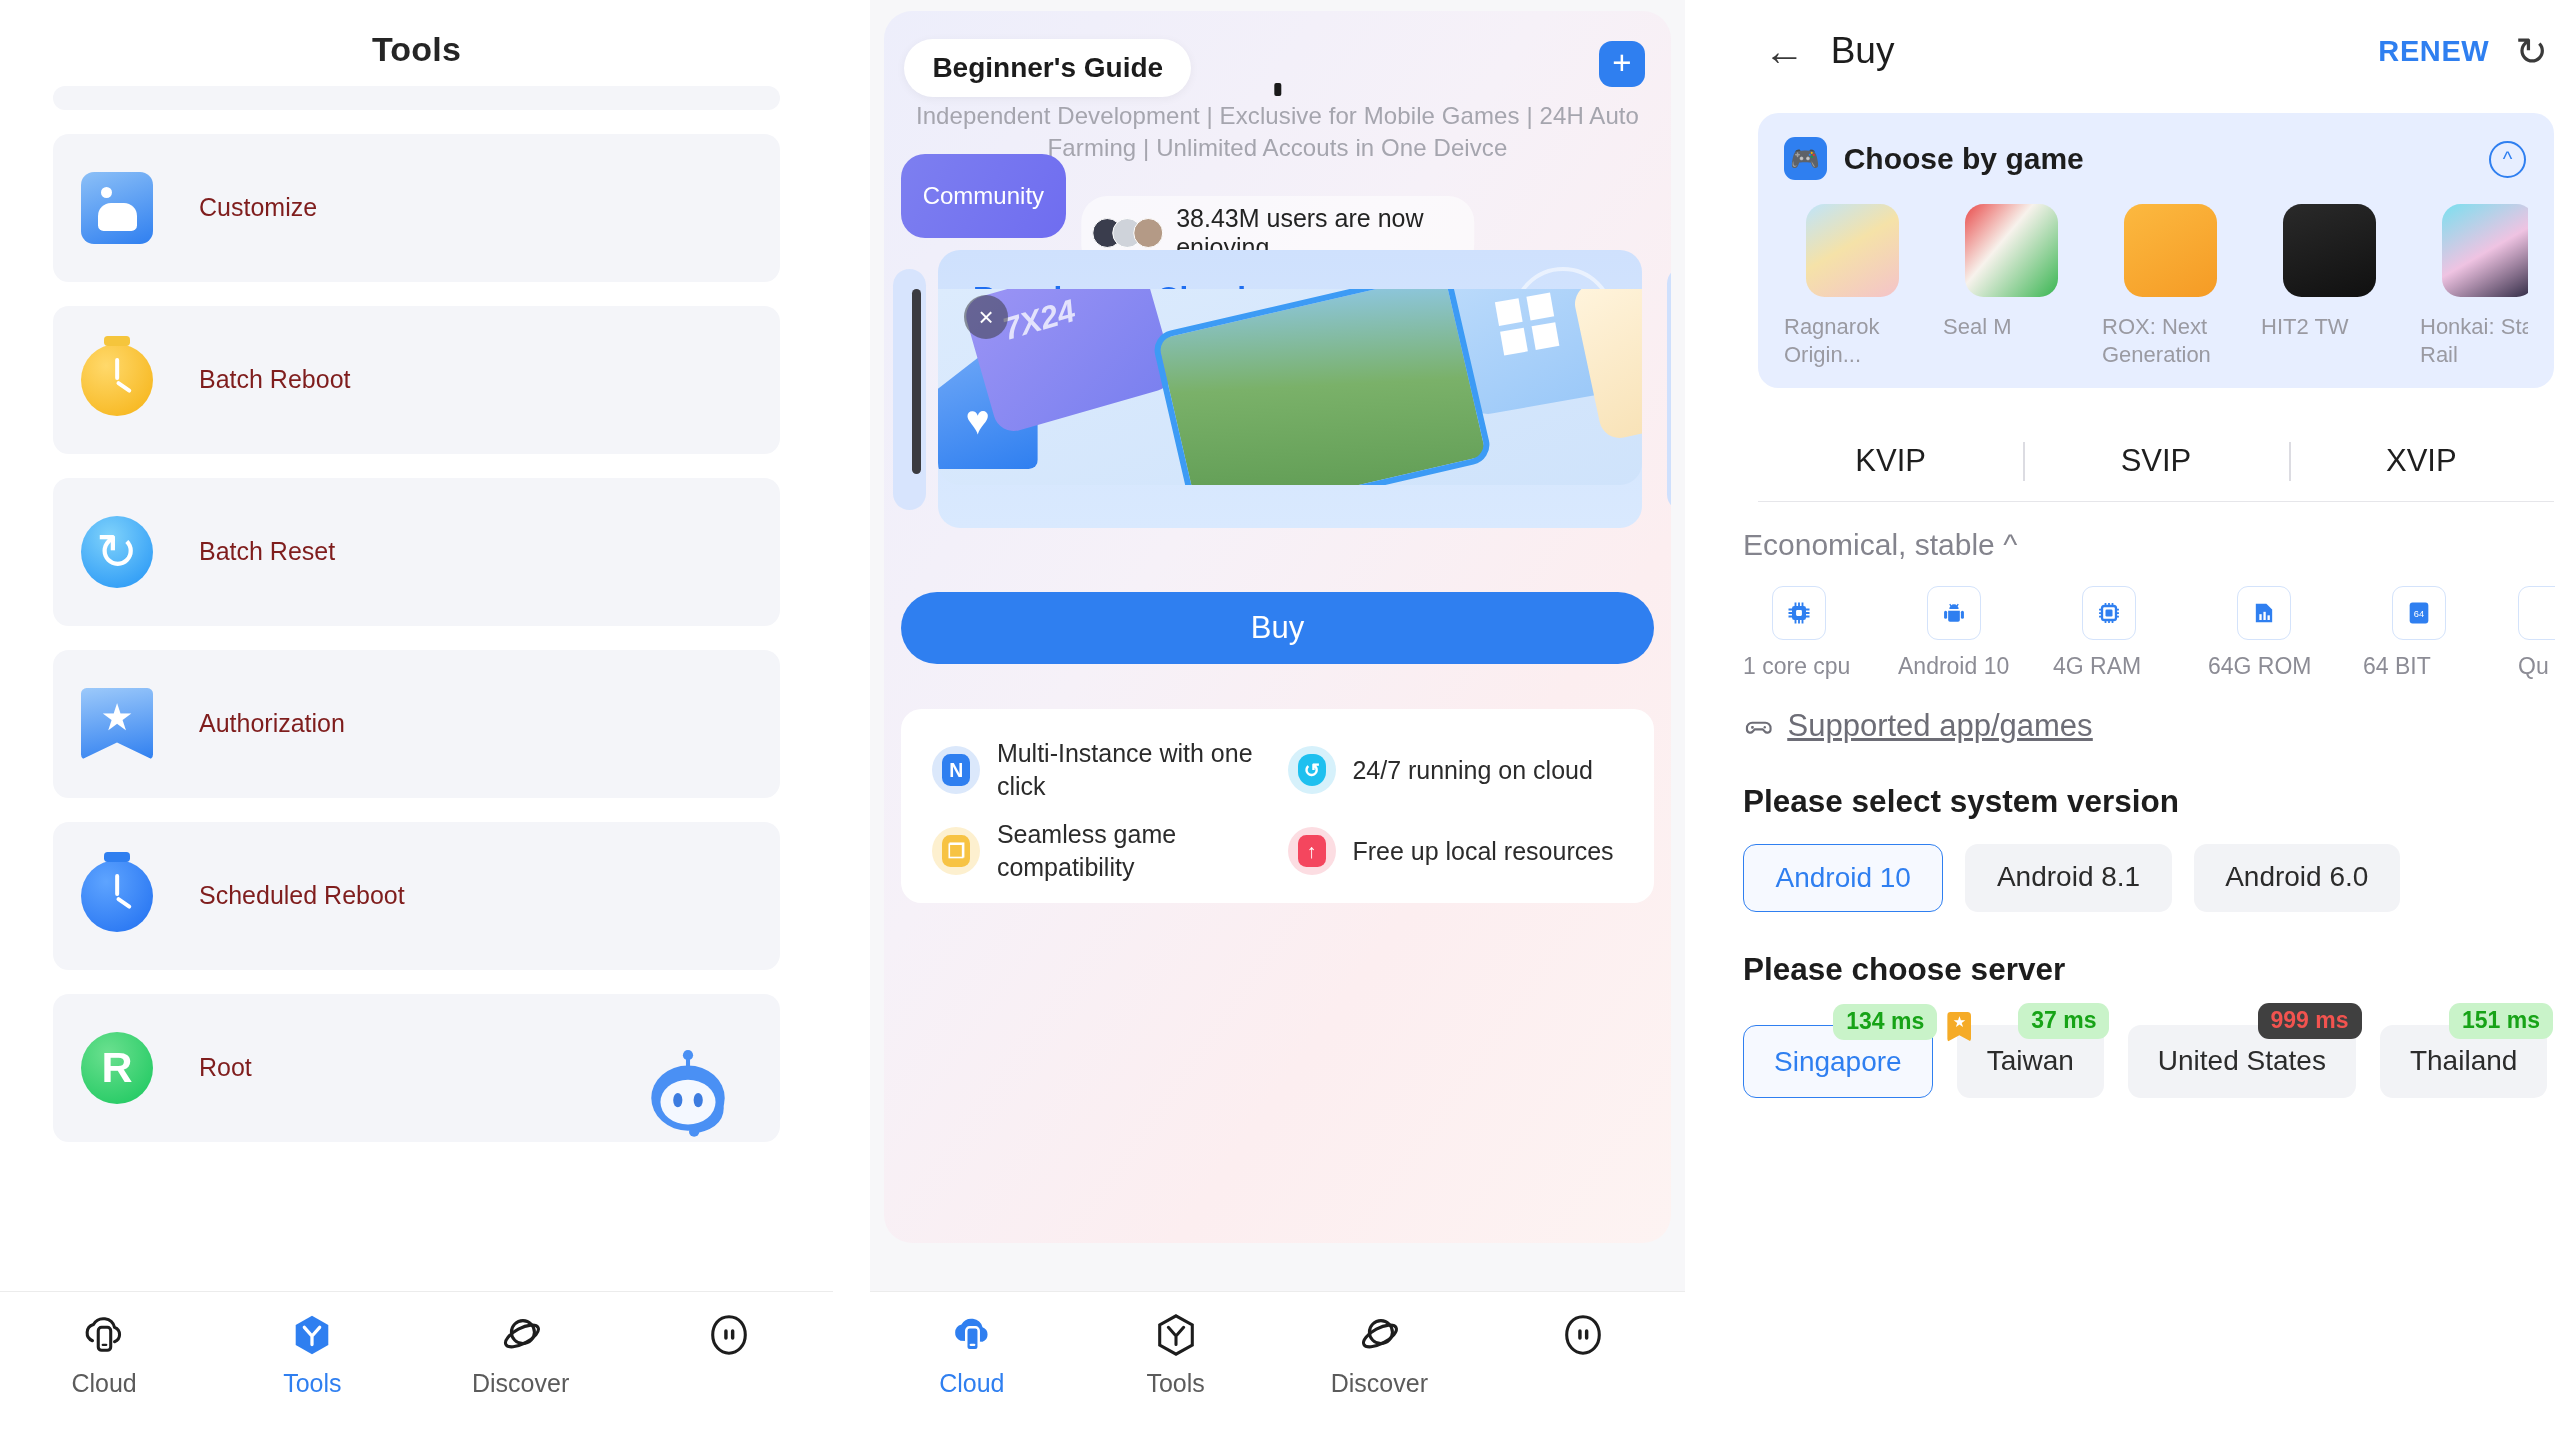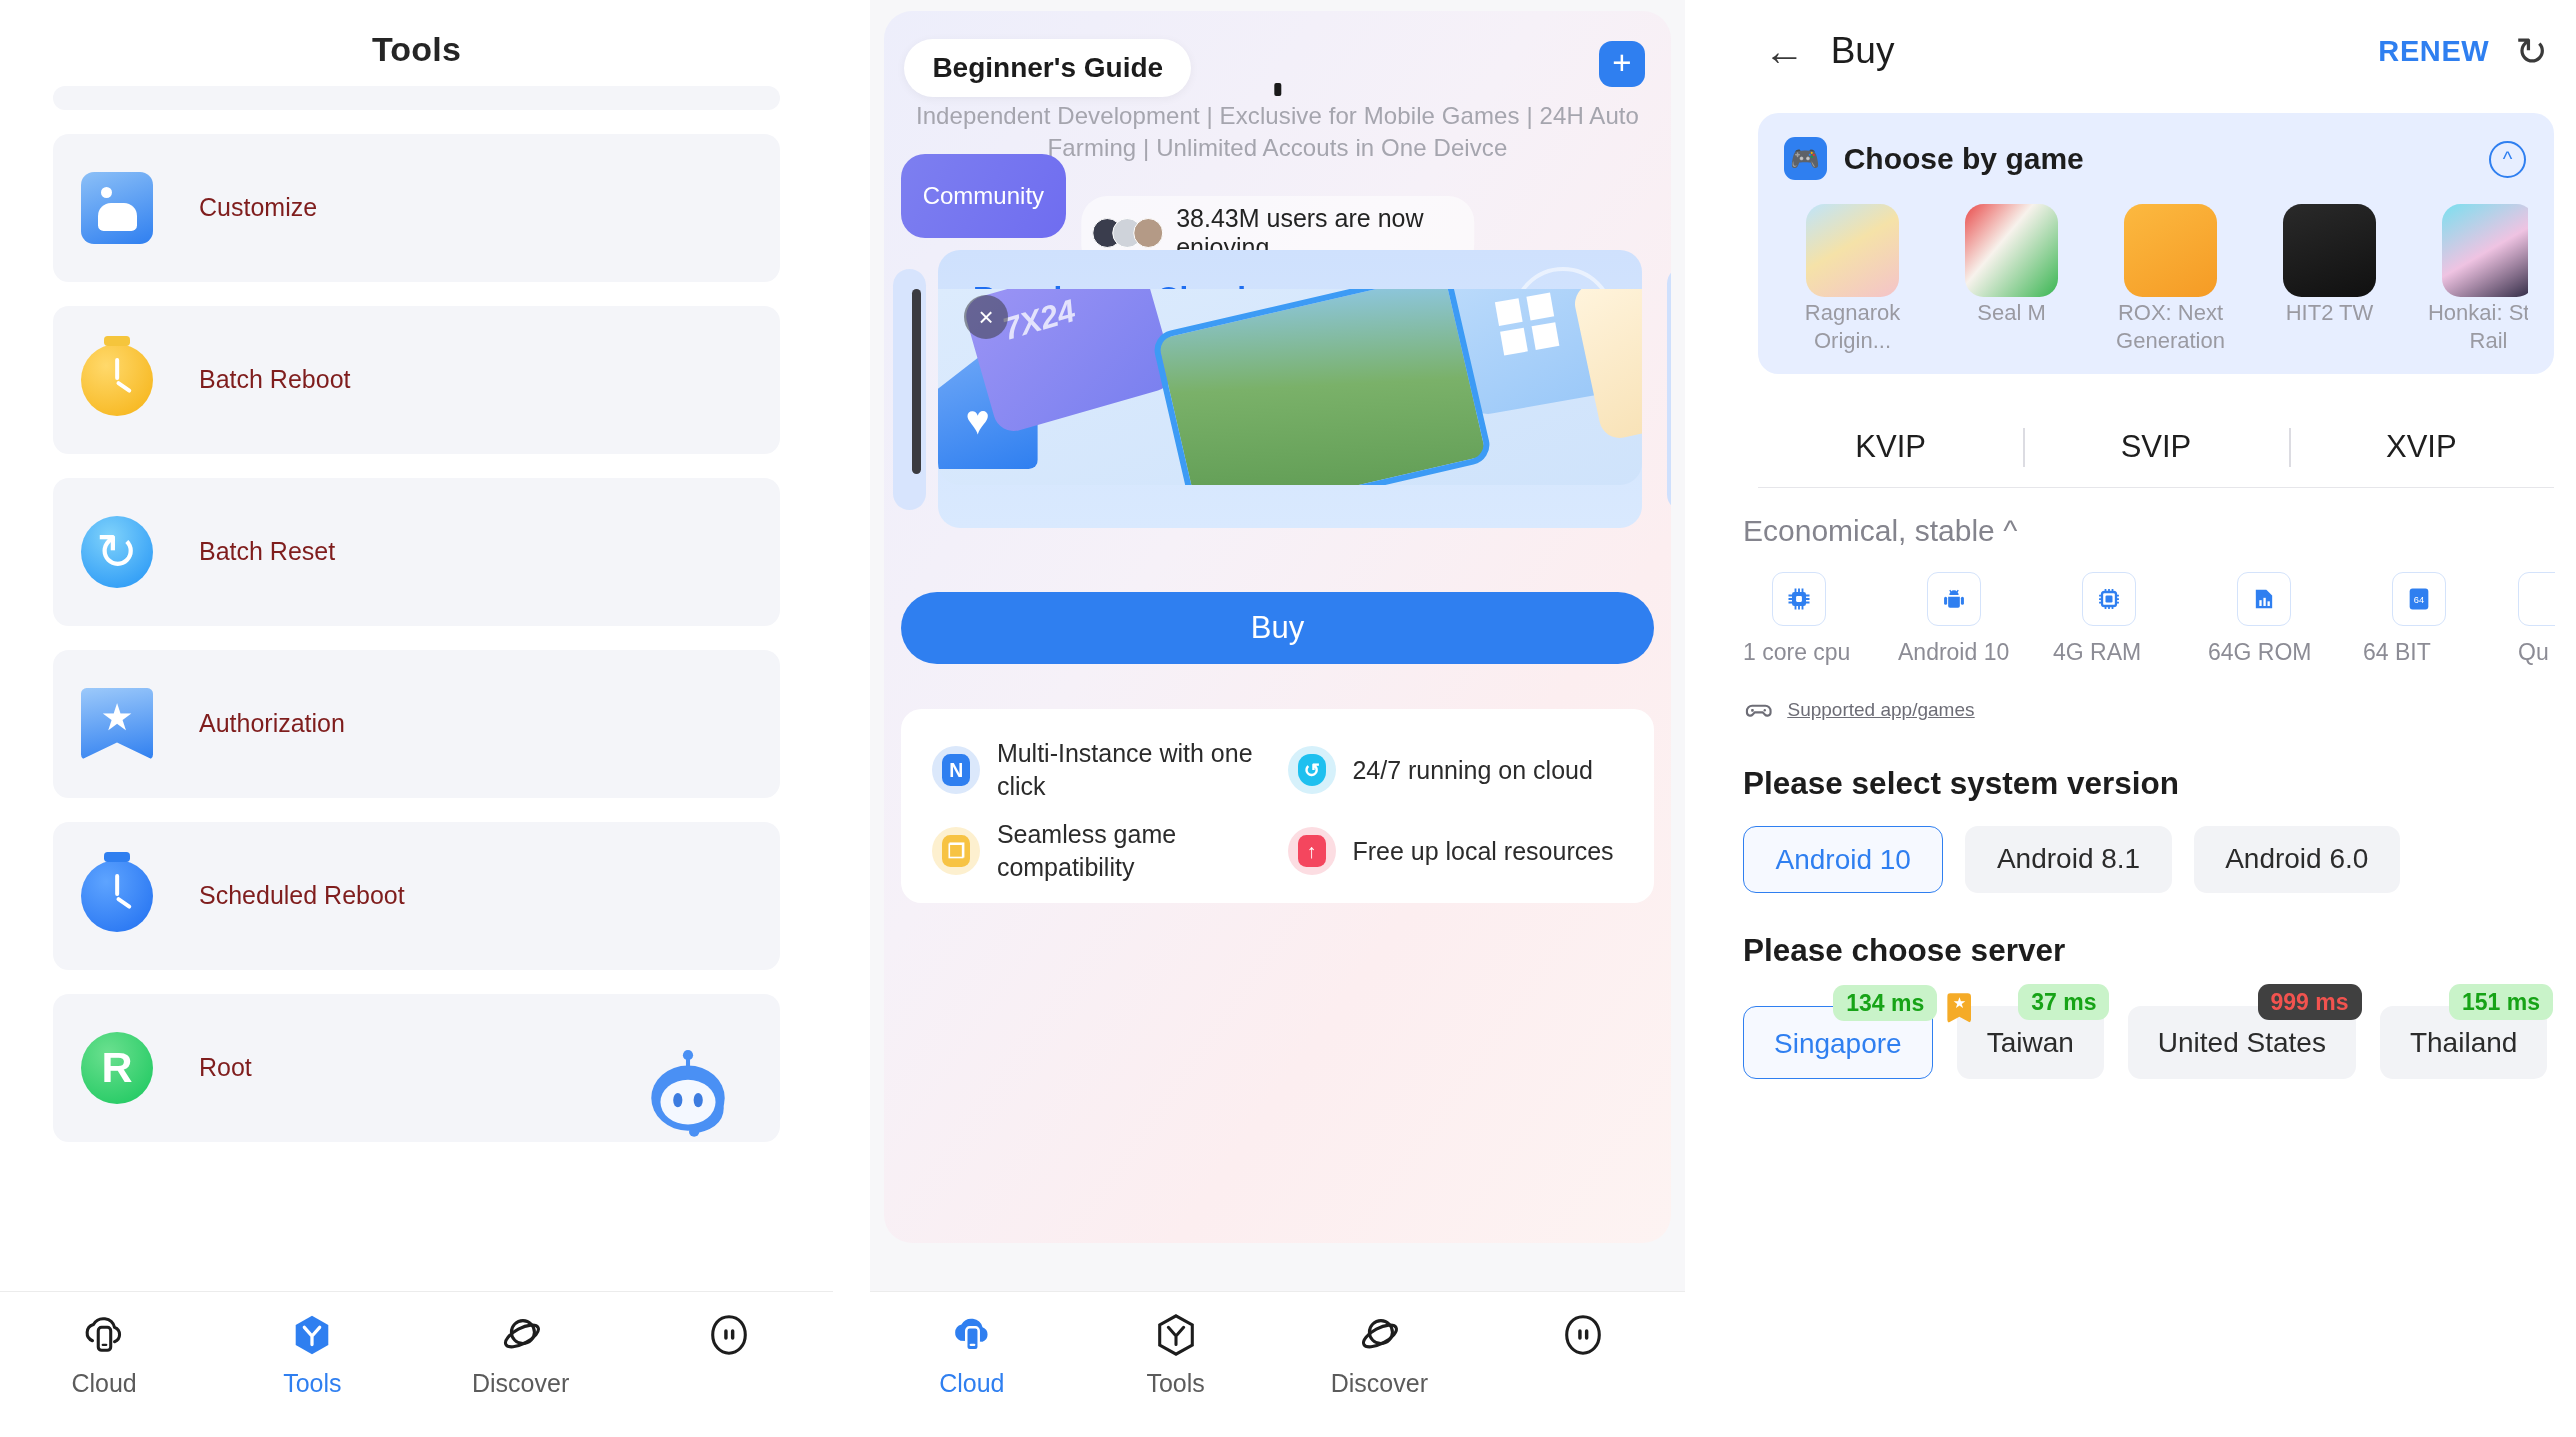--- a/index.html
+++ b/index.html
@@ -249,21 +249,21 @@
     align-items:center; justify-content:center; line-height:1;
   }
   .game-strip{ display:flex; gap:22px; margin-top:24px; overflow:hidden; }
   .game-item{ width:137px; flex:0 0 137px; }
   .game-thumb{ width:93px; height:93px; border-radius:18.5px; margin:0 auto; background:#ddd; }
   .g1{ background:linear-gradient(150deg,#bfe4fa 0%,#f5e2a8 45%,#f4c3c9 100%); }
   .g2{ background:linear-gradient(150deg,#fcb940,#f59b25); }
   .g3{ background:linear-gradient(130deg,#e94b4b 0%,#f7f2ec 40%,#38b551 100%); }
   .g4{ background:linear-gradient(160deg,#2a2a2a,#101010); }
   .g5{ background:linear-gradient(150deg,#79e0ef 0%,#efc3e2 50%,#2a2640 100%); }
-  .game-name{ font-size:22px; color:#9a9aa2; text-align:center; margin-top:2px; line-height:1.25; }
+  .game-name{ font-size:22px; color:#9a9aa2; margin-top:16px; line-height:1.25; }
 
   .plan-tabs{
     margin:33px 22px 0 22px; display:flex; border-bottom:1.9px solid #e6e6ea; height:81px;
   }
   .plan-tab{
     flex:1; display:flex; align-items:center; justify-content:center; font-size:31px;
     color:#1e1e1e; position:relative;
   }
   .plan-tab.active{
     color:#2f7ff0; font-weight:bold; border:1.9px solid #2f7ff0; border-bottom:none;
@@ -276,21 +276,21 @@
   .spec{ width:111px; flex:0 0 111px; }
   .spec-box{
     width:54px; height:54px; margin:0 auto; border:1.9px solid #d4e3fb; border-radius:11px;
     display:flex; align-items:center; justify-content:center; color:#2f7ff0; font-size:24px;
   }
   .spec-label{ font-size:23px; color:#8c8c95; margin-top:13px; white-space:nowrap; }
   .spec.cut{ width:37px; flex:0 0 37px; overflow:hidden; }
 
   .supported{
     margin:28px 0 0 -15px; padding-left:22px; display:flex; align-items:center; gap:13px;
-    font-size:19px; color:#6d6d76;text-decoration:underline;
+    font-size:31px; color:#6d6d76;text-decoration:underline;
   }
   .supported .txt{ text-decoration:underline; }
 
   .section-head{ margin:39px 0 0 -15px; padding-left:22px; font-size:31.5px; font-weight:bold; color:#1d1d1d; }
   .chip-row{ display:flex; gap:22px; margin:24px 0 0 -15px; padding-left:22px; }
   .chip{
     background:#f2f3f6; border-radius:13px; padding:16.7px 31.5px; font-size:28px; color:#2b2b2b;
   }
   .chip.sel{ background:#f6f9ff; border:1.9px solid #2f7ff0; color:#2f7ff0; }
 

